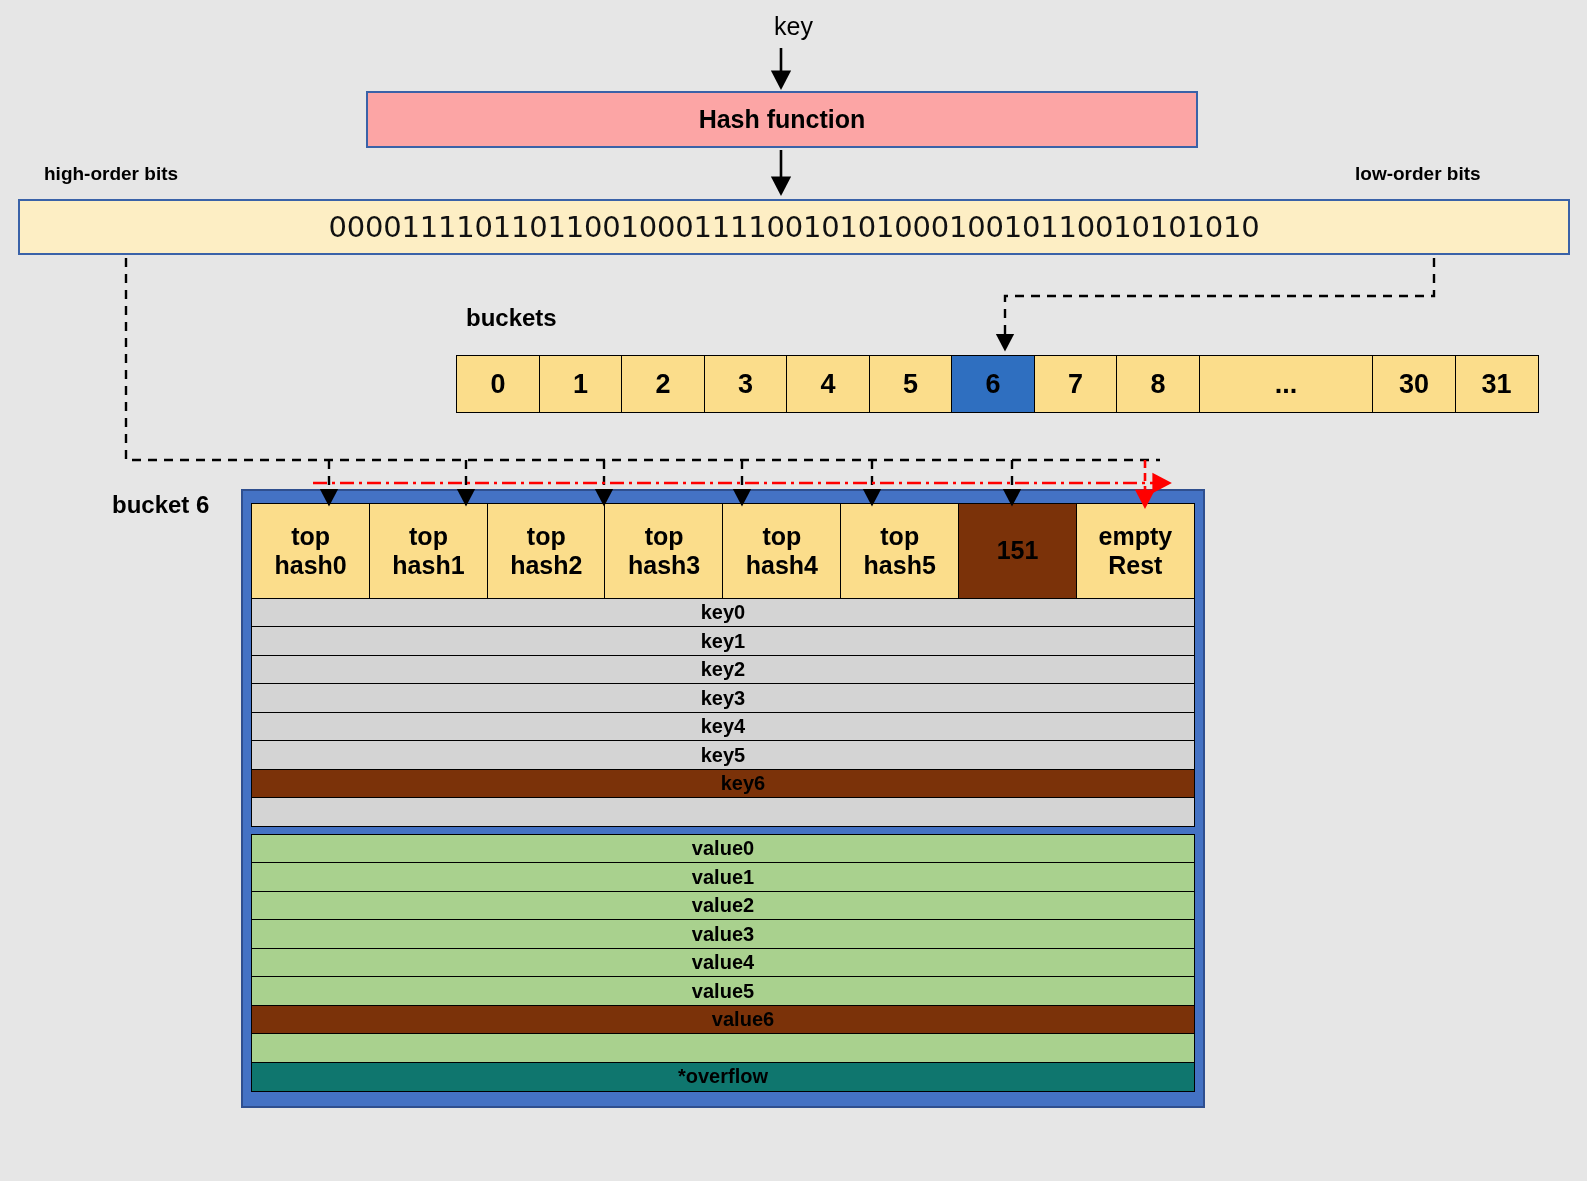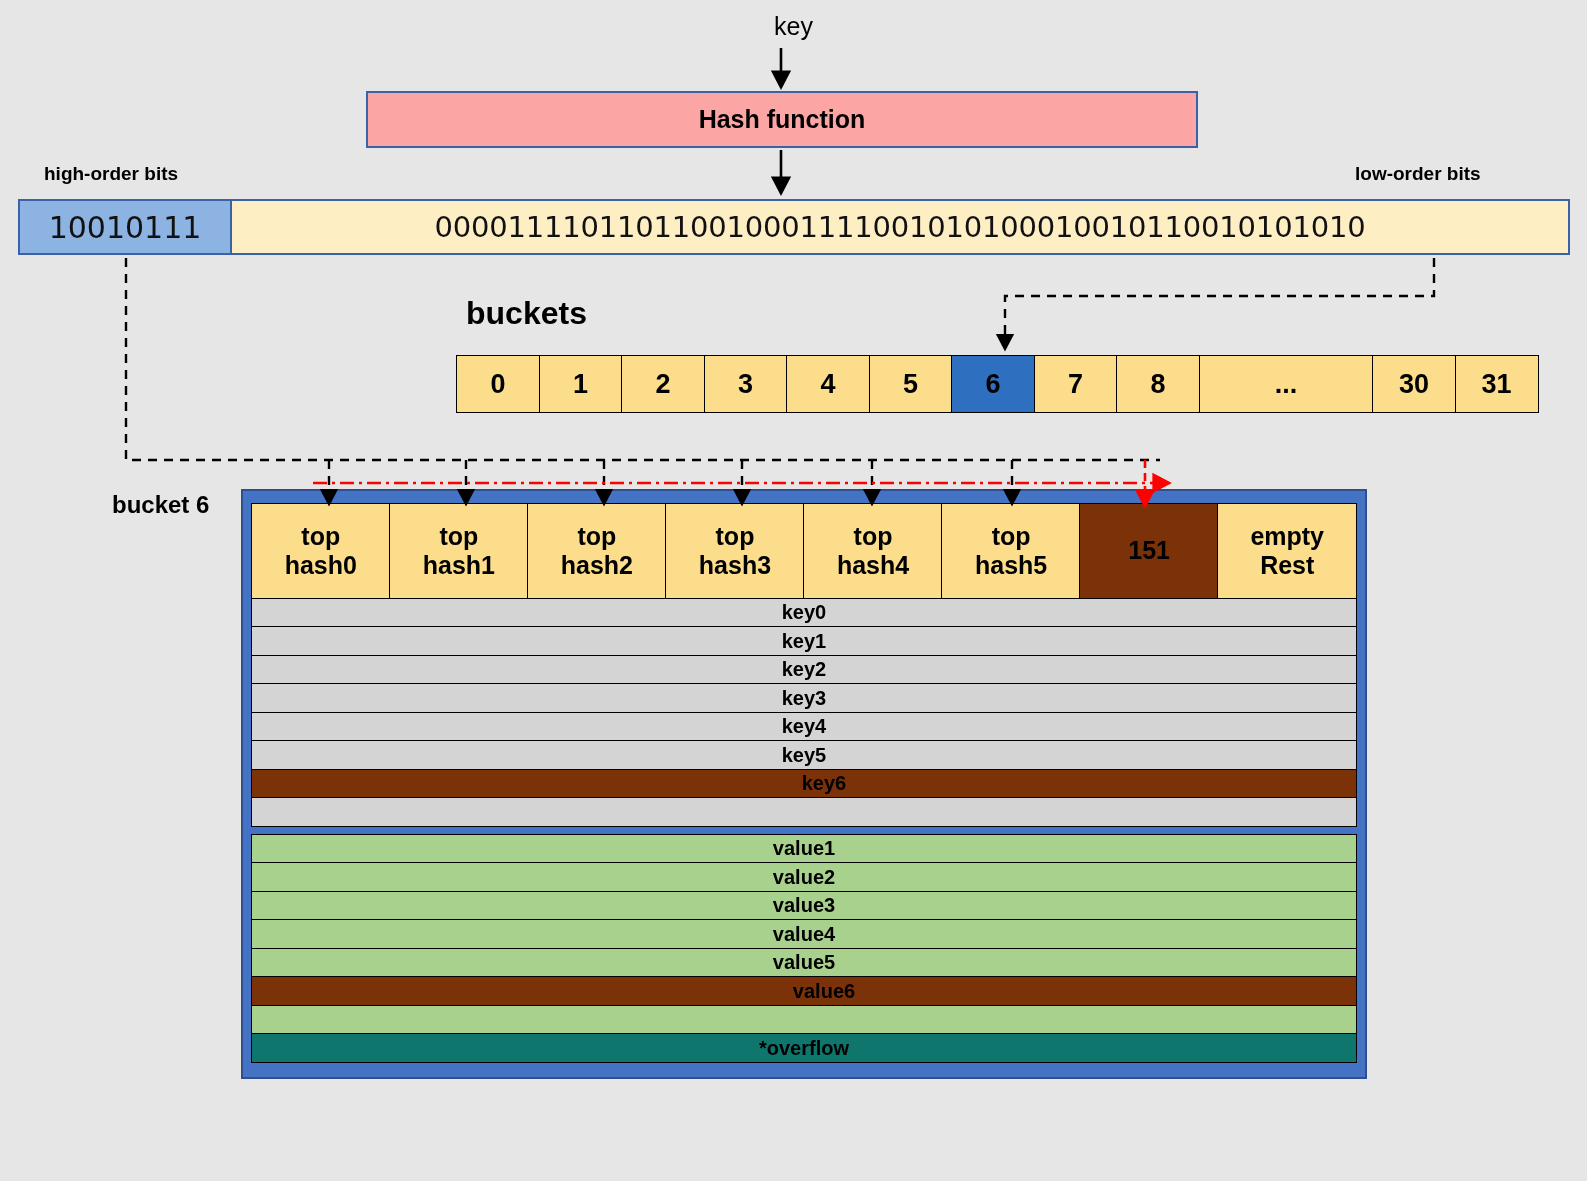--- a/index.html
+++ b/index.html
@@ -94,22 +94,22 @@
     left: 44px; top: 163px;
     font-size: 19px;
   }
   #label-low {
     left: 1355px; top: 163px;
     font-size: 19px;
   }
 
   
   #buckets-label {
-    left: 466px; top: 295px;
-    font-size: 32px;
+    left: 466px; top: 304px;
+    font-size: 24px;
   }
   #buckets-row {
     left: 456px; top: 355px;
     height: 58px;
     display: flex;
   }
   .bucket-cell {
     width: 84px;
     height: 58px;
     background: #fbdd8b;
@@ -130,21 +130,21 @@
     color: #000;
   }
 
   
   #bucket6-label {
     left: 112px; top: 491px;
     font-size: 24px;
   }
   #bucket6-frame {
     left: 241px; top: 489px;
-    width: 1126px;
+    width: 964px;
     background: #4472c4;
     border: 2px solid #2f4f8f;
     box-sizing: border-box;
     padding: 12px 8px 14px 8px;
   }
   #tophash-row {
     display: flex;
     height: 96px;
   }
   .th-cell {
@@ -200,21 +200,20 @@
 <div id="stage">
 
   <div class="abs lbl" id="key-label">key</div>
 
   <div class="abs" id="hash-box">Hash function</div>
 
   <div class="abs lbl" id="label-high">high-order bits</div>
   <div class="abs lbl" id="label-low">low-order bits</div>
 
   <div class="abs" id="bits-row">
-    <div class="bits-cell" id="bits-high">10010111</div>
     <div class="bits-cell" id="bits-mid">000011110110110010001111001010100010010110010101010</div>
   </div>
 
   <div class="abs lbl" id="buckets-label">buckets</div>
   <div class="abs" id="buckets-row">
       <div class="bucket-cell">
         <span>0</span>
       </div>
       <div class="bucket-cell">
         <span>1</span>
@@ -292,20 +291,21 @@
         <div class="drow key">key1</div>
         <div class="drow key">key2</div>
         <div class="drow key">key3</div>
         <div class="drow key">key4</div>
         <div class="drow key">key5</div>
         <div class="drow brown">key6</div>
         <div class="drow key"></div>
       </div>
     <div class="gap-row"></div>
     <div class="rows-stack" id="value-rows">
+        <div class="drow val">value0</div>
         <div class="drow val">value1</div>
         <div class="drow val">value2</div>
         <div class="drow val">value3</div>
         <div class="drow val">value4</div>
         <div class="drow val">value5</div>
         <div class="drow brown">value6</div>
         <div class="drow val"></div>
       </div>
     <div class="drow ovf" id="overflow-row">*overflow</div>
   </div>

